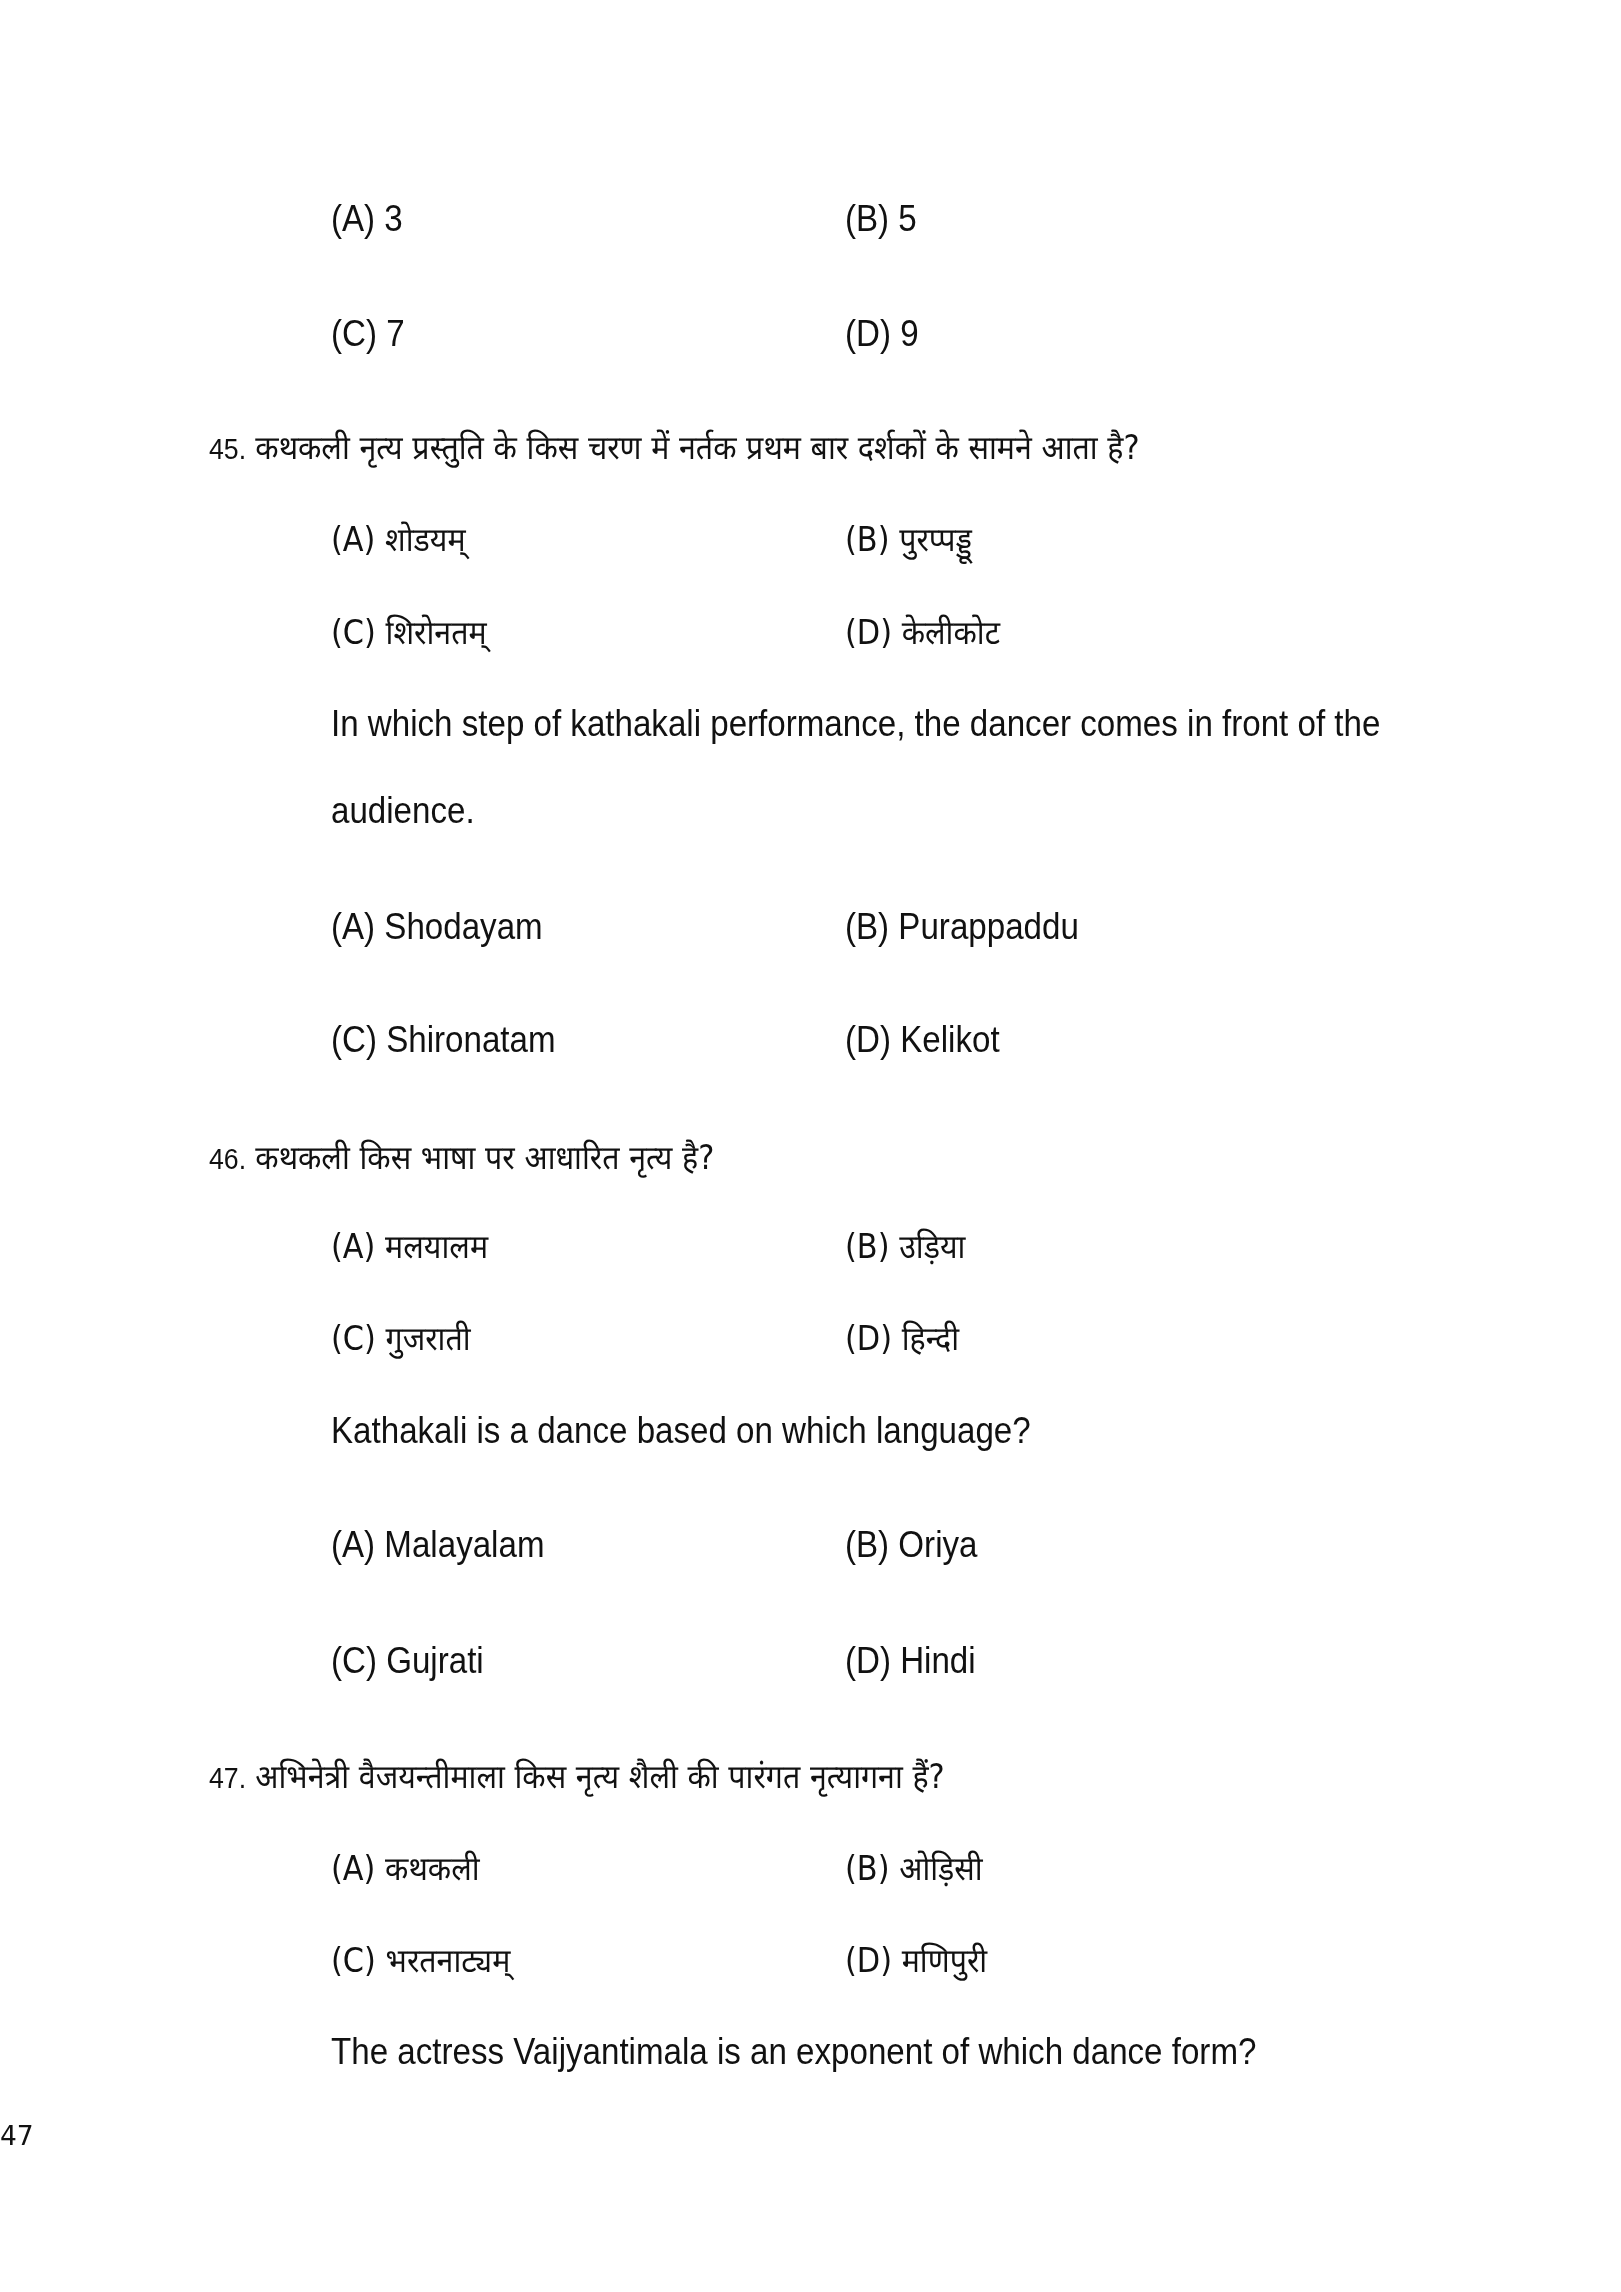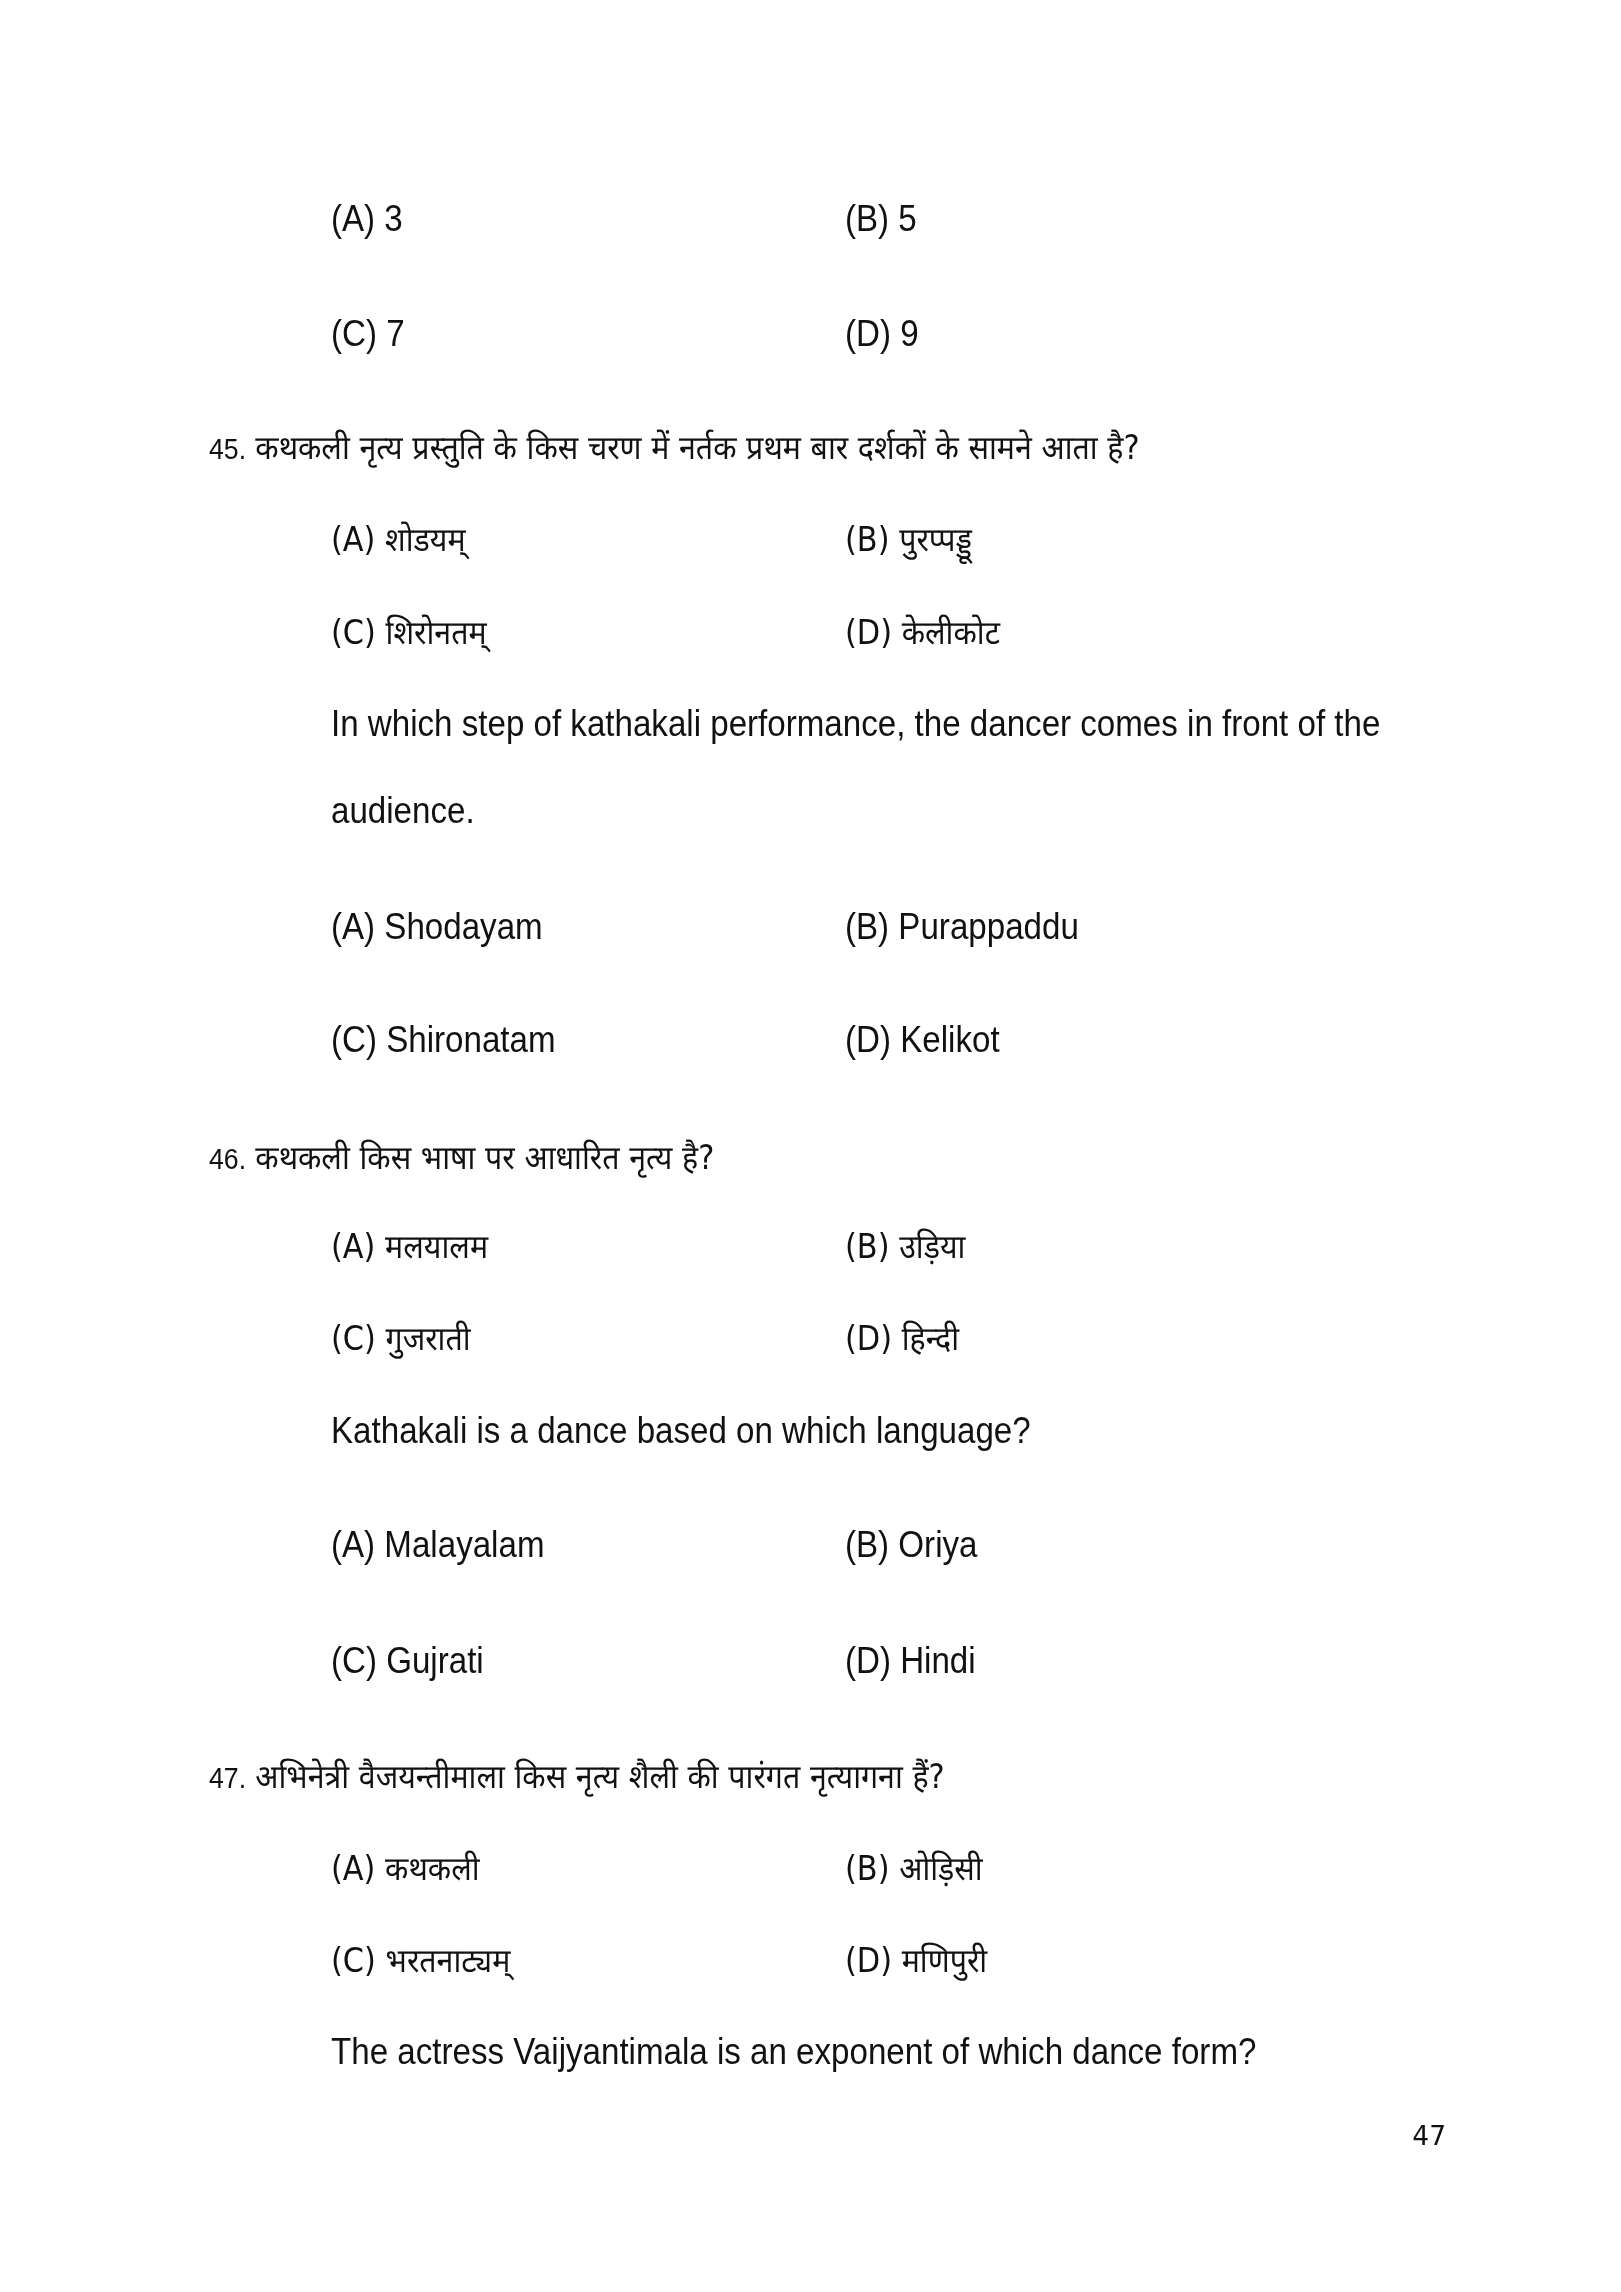--- a/index.html
+++ b/index.html
@@ -2,22 +2,22 @@
 <html><head>
 <meta charset="utf-8">
 <style>
   html, body { margin: 0; padding: 0; background: #ffffff; }
   body { width: 1621px; height: 2293px; position: relative; overflow: hidden;
          font-family: "Liberation Sans", "DejaVu Sans", sans-serif; color: #111111; }
   .line { position: absolute; white-space: nowrap; font-size: 36px; line-height: 43px;
           transform: scaleX(0.92); transform-origin: left center; }
   .deva { font-family: "DejaVu Sans", sans-serif; font-size: 33px; }
   .qnum { font-size: 29px; }
-  .pageno { position: absolute; font-size: 26.5px; left: 0; width: 1402px; text-align: right;
-            font-family: "DejaVu Sans", sans-serif; padding-left: 44px; }
+  .pageno { position: absolute; font-size: 26.5px; left: 0; width: 1402px; text-align: left;
+            font-family: "DejaVu Sans", sans-serif; }
 </style>
 </head>
 <body>
 
 <div class="line" style="left:331px;top:197px">(A) 3</div>
 <div class="line" style="left:845px;top:197px">(B) 5</div>
 <div class="line" style="left:331px;top:312px">(C) 7</div>
 <div class="line" style="left:845px;top:312px">(D) 9</div>
 
 <div class="line" style="left:209px;top:425px">

